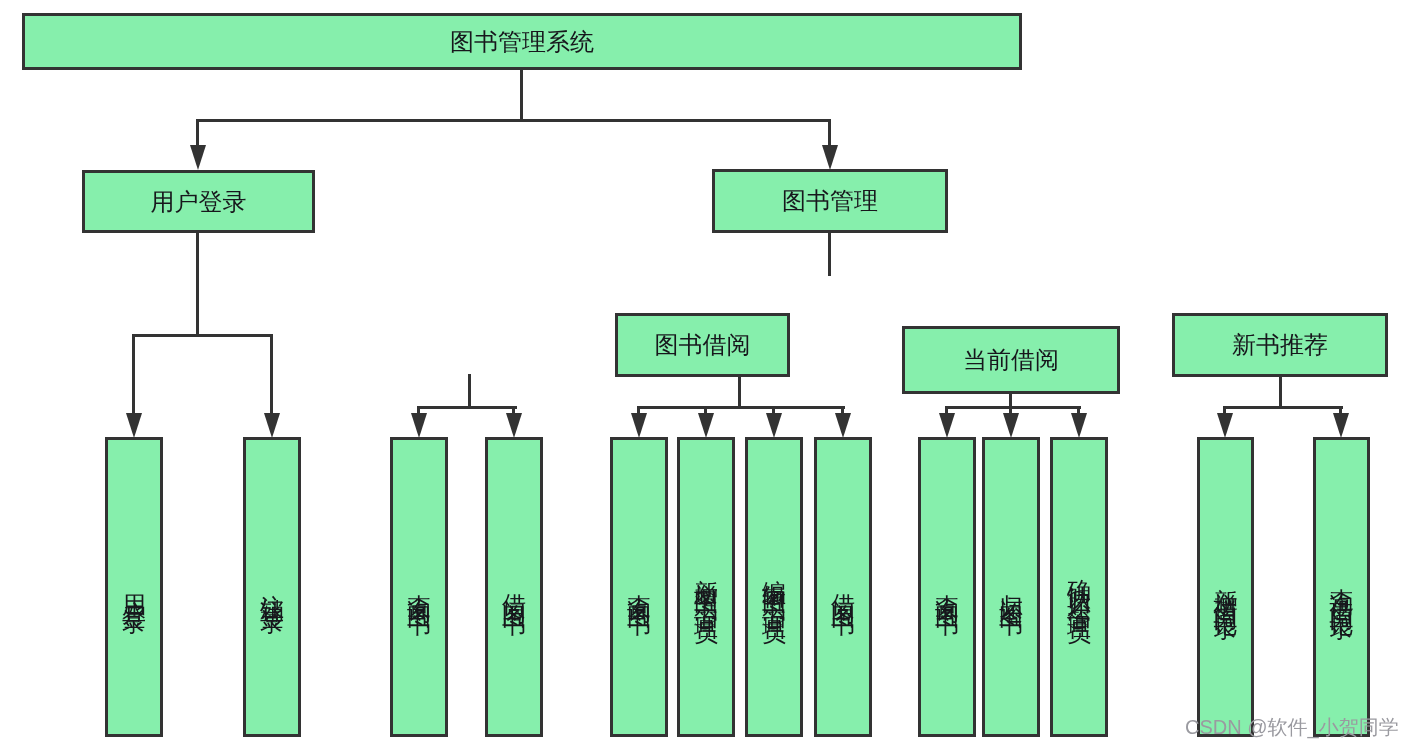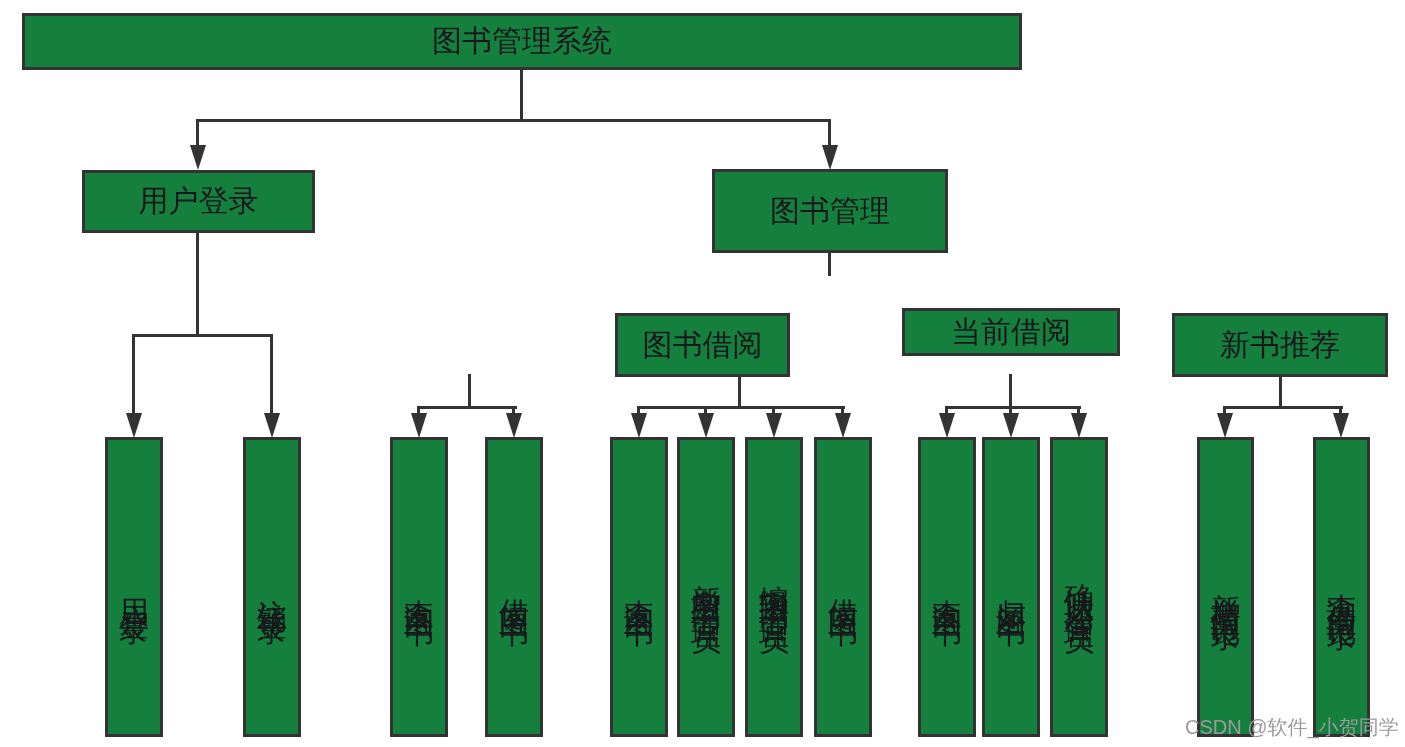--- a/index.html
+++ b/index.html
@@ -1,20 +1,20 @@
 <!DOCTYPE html>
 <html><head>
 <meta charset="utf-8">
 <style>
   html,body{margin:0;padding:0;background:#fff;}
   .stage{position:relative;width:1405px;height:747px;background:#fff;overflow:hidden;
          font-family:"Liberation Sans",sans-serif;}
-  .box{position:absolute;background:#15803d;border:3px solid #333;box-sizing:border-box;
+  .box{position:absolute;background:#86efac;border:3px solid #333;box-sizing:border-box;
        display:flex;align-items:center;justify-content:center;
-       color:#17171c;font-size:30px;}
+       color:#17171c;font-size:24px;}
   .box .label{white-space:nowrap;}
   .leaf .label{writing-mode:vertical-rl;letter-spacing:6px;line-height:1;white-space:normal;}
   .hl,.vl{position:absolute;background:#333;}
   .hl{height:3px;}
   .vl{width:3px;}
   .ah{position:absolute;width:0;height:0;
       border-left:8px solid transparent;border-right:8px solid transparent;
       border-top:25px solid #333;}
   .watermark{position:absolute;left:1185px;top:714px;color:#9a9aa0;font-size:20px;
              white-space:nowrap;z-index:9;}
@@ -75,28 +75,28 @@
   <div class="vl" style="left:1339px;top:406px;height:12px"></div>
   <div class="ah" style="left:1333px;top:413px"></div>
 
   <div class="box" style="left:22px;top:13px;width:1000px;height:57px">
     <span class="label">图书管理系统</span>
   </div>
 
   <div class="box" style="left:82px;top:170px;width:233px;height:63px">
     <span class="label">用户登录</span>
   </div>
-  <div class="box" style="left:712px;top:169px;width:236px;height:84px">
+  <div class="box" style="left:712px;top:169px;width:236px;height:64px">
     <span class="label">图书管理</span>
   </div>
 
   <div class="box" style="left:615px;top:313px;width:175px;height:64px">
     <span class="label">图书借阅</span>
   </div>
-  <div class="box" style="left:902px;top:308px;width:218px;height:48px">
+  <div class="box" style="left:902px;top:326px;width:218px;height:68px">
     <span class="label">当前借阅</span>
   </div>
   <div class="box" style="left:1172px;top:313px;width:216px;height:64px">
     <span class="label">新书推荐</span>
   </div>
 
   <div class="box leaf" style="left:105px;top:437px;width:58px;height:300px">
     <span class="label">用户登录</span>
   </div>
   <div class="box leaf" style="left:243px;top:437px;width:58px;height:300px">

